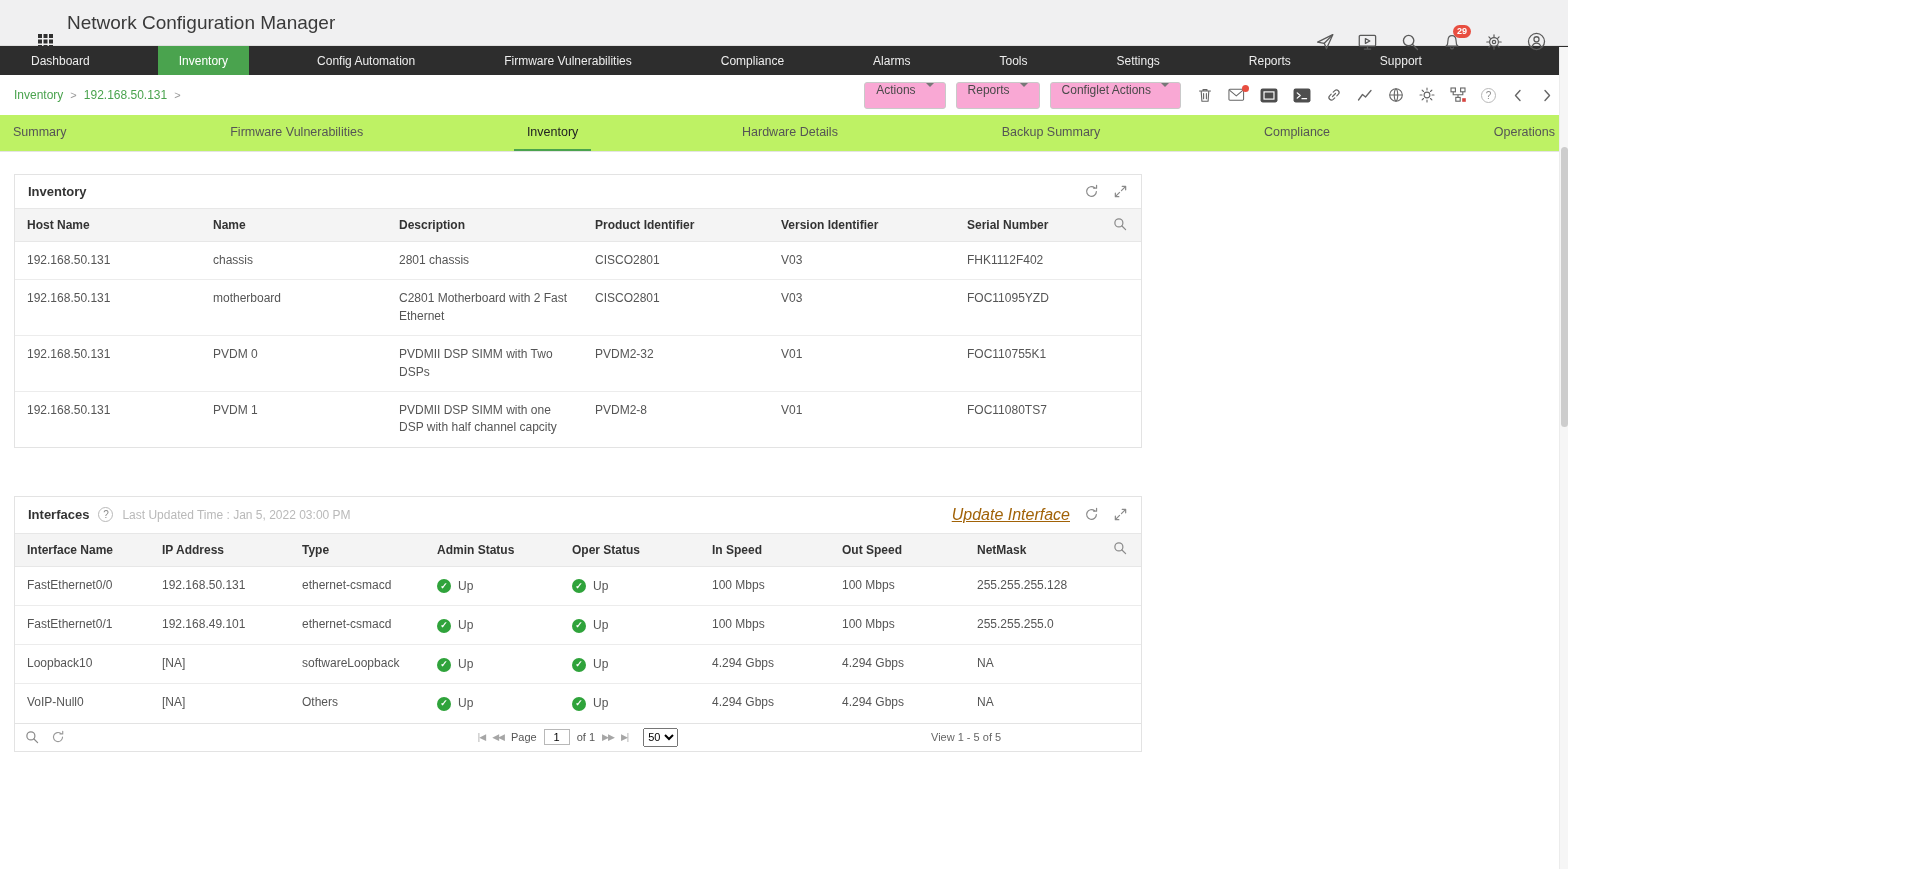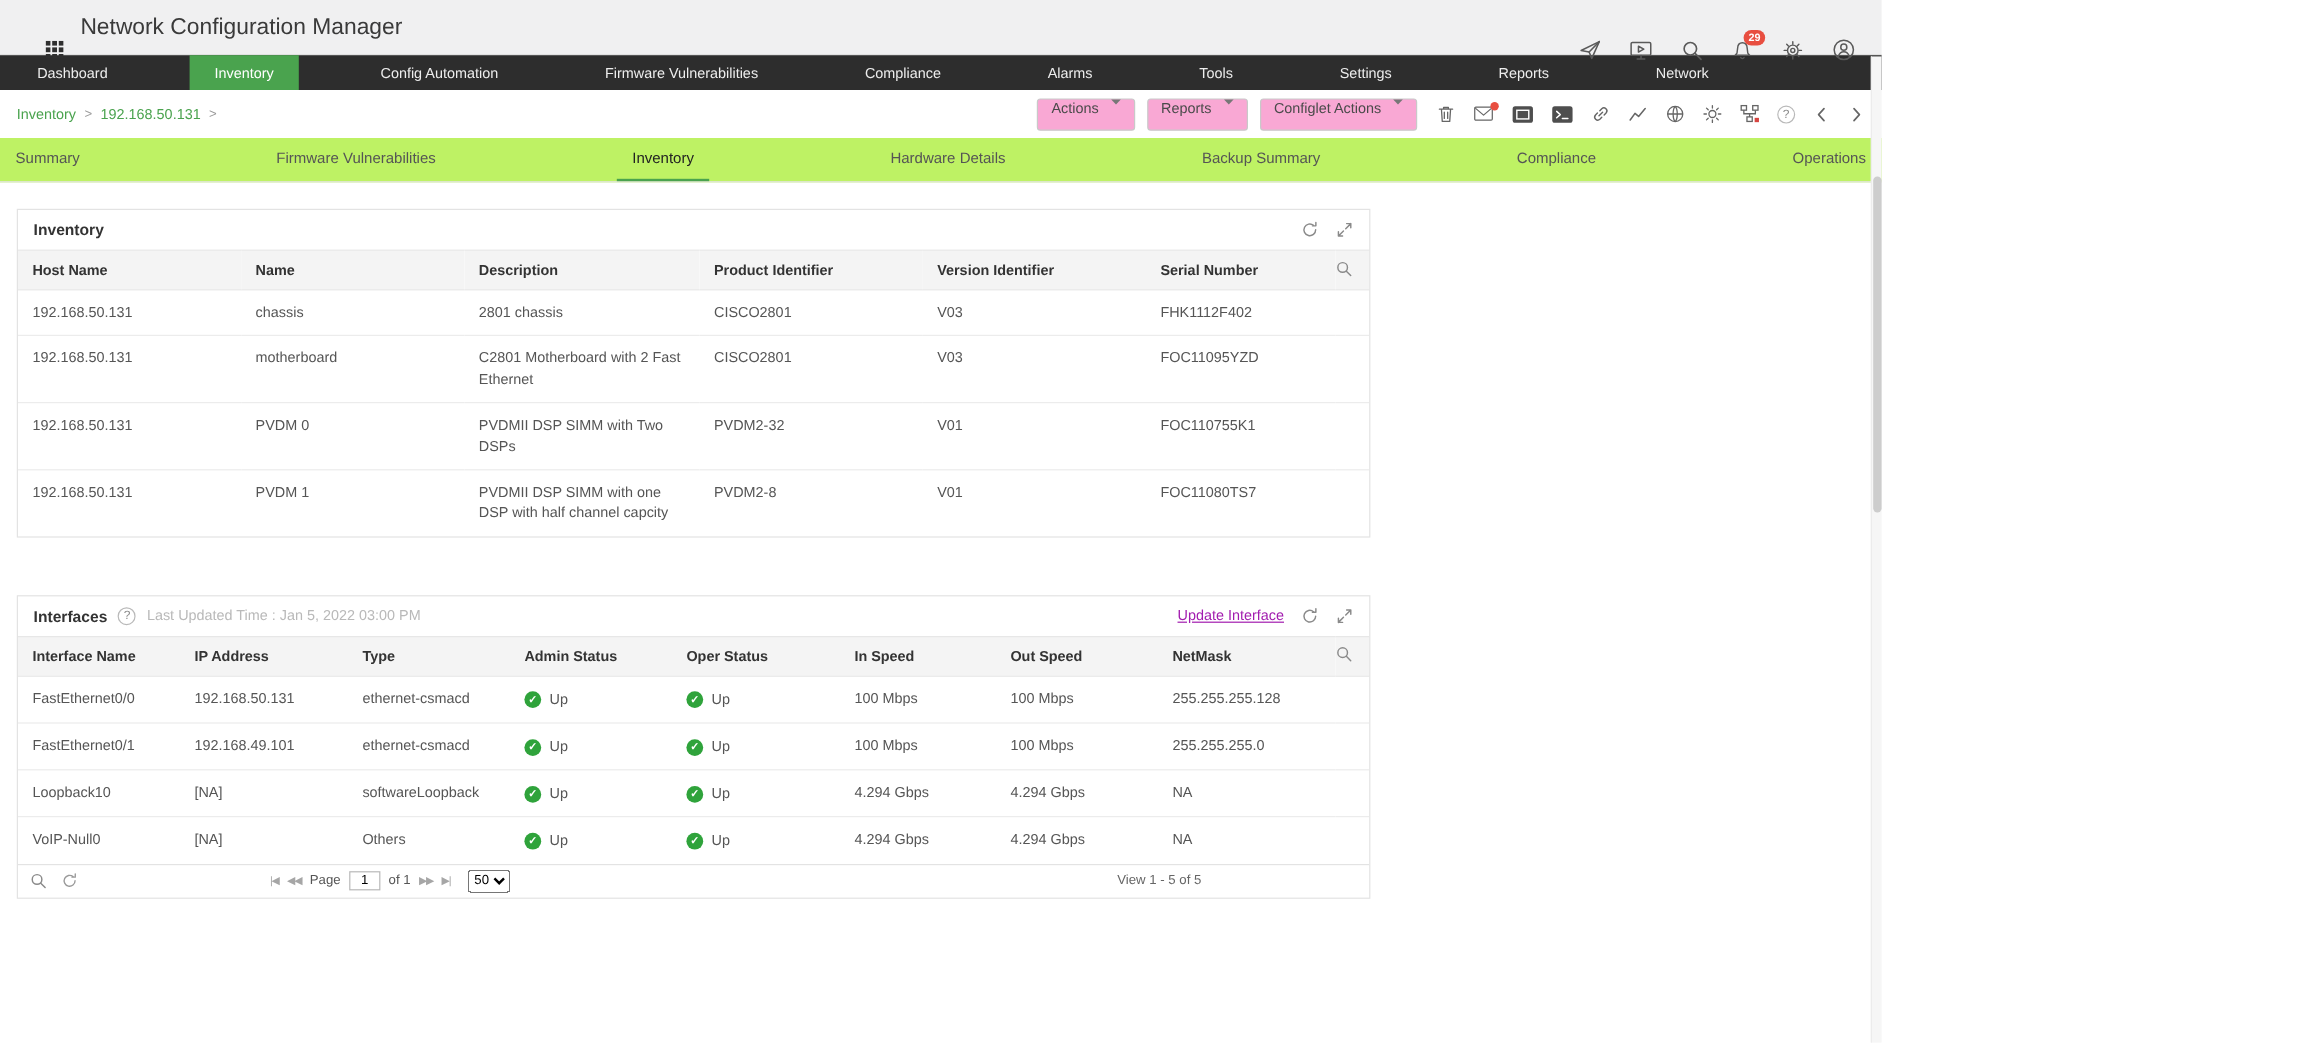--- a/index.html
+++ b/index.html
@@ -49,41 +49,41 @@
 
   
   .content { padding:22px 14px 40px; }
   .panel { width:1128px; border:1px solid #e3e3e3; background:#fff; }
   .panel.first { margin-bottom:48px; }
   .panel-header { display:flex; align-items:center; justify-content:space-between; padding:9px 13px; }
   .panel-title { font-size:13px; font-weight:700; color:#333; }
   .ph-left { display:flex; align-items:center; gap:9px; }
   .muted { color:#b9b9b9; font-size:12px; }
   .ph-right { display:flex; align-items:center; gap:14px; }
-  .update-link { color:#a21caf; font-size:12px; text-decoration:underline; cursor:pointer; }
+  .update-link { color:#a16207; font-size:16px; text-decoration:underline; cursor:pointer;font-style:italic; }
   .picon { display:inline-flex; cursor:pointer; }
   .picon svg { display:block; }
 
   table { width:100%; border-collapse:collapse; table-layout:fixed; }
   thead th { background:#f4f4f4; border-top:1px solid #e7e7e7; border-bottom:1px solid #e7e7e7;
              text-align:left; font-size:12px; font-weight:700; color:#333; padding:9px 12px; white-space:nowrap; overflow:hidden; }
   th.search-col { text-align:right; padding:6px 14px 6px 0; }
   tbody td { font-size:12px; color:#555; padding:10px 12px; border-bottom:1px solid #ececec;
              vertical-align:top; line-height:1.45; word-wrap:break-word; }
   tbody tr:last-child td { border-bottom:none; }
 
   .status { display:inline-flex; align-items:center; gap:7px; }
   .status-dot { width:14px; height:14px; border-radius:50%; background:#2fa33b; flex:none;
                 display:inline-flex; align-items:center; justify-content:center; }
   .status-dot::before { content:"✓"; color:#fff; font-size:9px; font-weight:700; }
 
   
   .panel-footer { display:flex; align-items:center; border-top:1px solid #e3e3e3; padding:4px 10px; height:28px; }
   .pf-left { width:200px; display:flex; align-items:center; gap:12px; }
-  .pf-center { flex:1; display:flex; align-items:center; gap:7px; }
+  .pf-center { flex:1; display:flex; justify-content:center; align-items:center; gap:7px; }
   .pf-right { width:200px; display:flex; justify-content:flex-start; }
   .pg { color:#a6a6a6; font-size:9px; letter-spacing:-1px; cursor:pointer; user-select:none; }
   .pg-first::before { content:"|◀"; }
   .pg-prev::before  { content:"◀◀"; }
   .pg-next::before  { content:"▶▶"; }
   .pg-last::before  { content:"▶|"; }
   .pg-label { font-size:11px; color:#555; }
   .pg-input { width:26px; height:16px; border:1px solid #b8b8b8; font-size:11px; text-align:center; padding:0; font-family:inherit; }
   .pg-size { height:19px; font-size:11px; margin-left:8px; font-family:inherit; }
   .view-label { font-size:11px; color:#666; }
@@ -163,21 +163,21 @@
   <nav class="nav">
       <div class="nav-item">Dashboard</div>
       <div class="nav-item active">Inventory</div>
       <div class="nav-item">Config Automation</div>
       <div class="nav-item">Firmware Vulnerabilities</div>
       <div class="nav-item">Compliance</div>
       <div class="nav-item">Alarms</div>
       <div class="nav-item">Tools</div>
       <div class="nav-item">Settings</div>
       <div class="nav-item">Reports</div>
-      <div class="nav-item">Network</div>
+      <div class="nav-item">Support</div>
     </nav>
 
   <div class="crumb-row">
     <div class="breadcrumb">
         <a class="crumb-link">Inventory</a>
         <span class="crumb-sep">&gt;</span>
         <a class="crumb-link">192.168.50.131</a>
         <span class="crumb-sep">&gt;</span>
       </div>
     <div class="toolbar">

